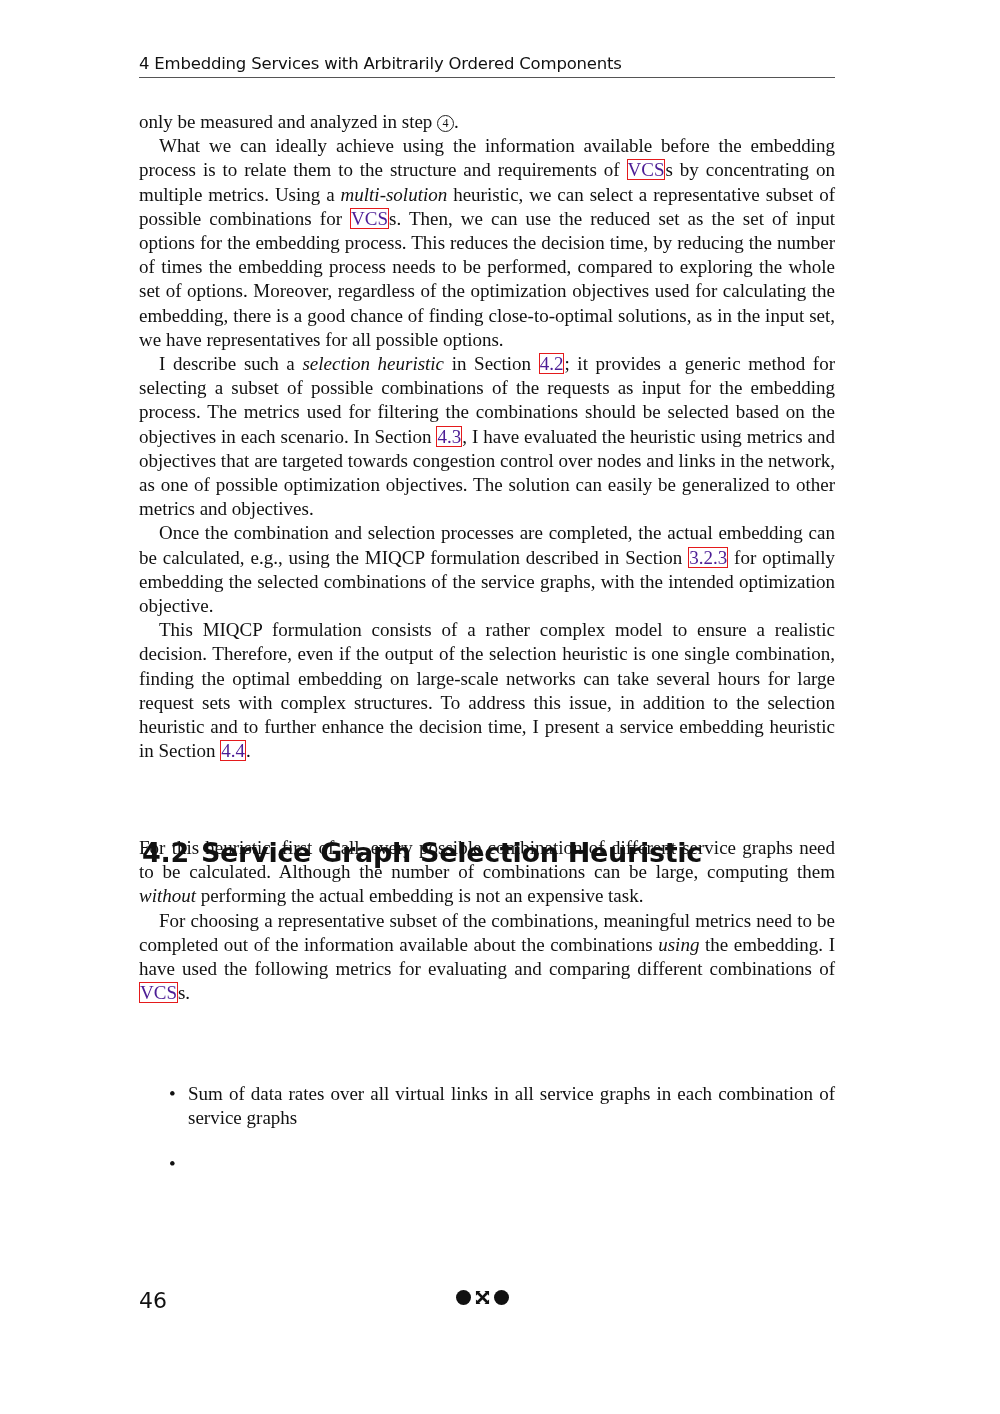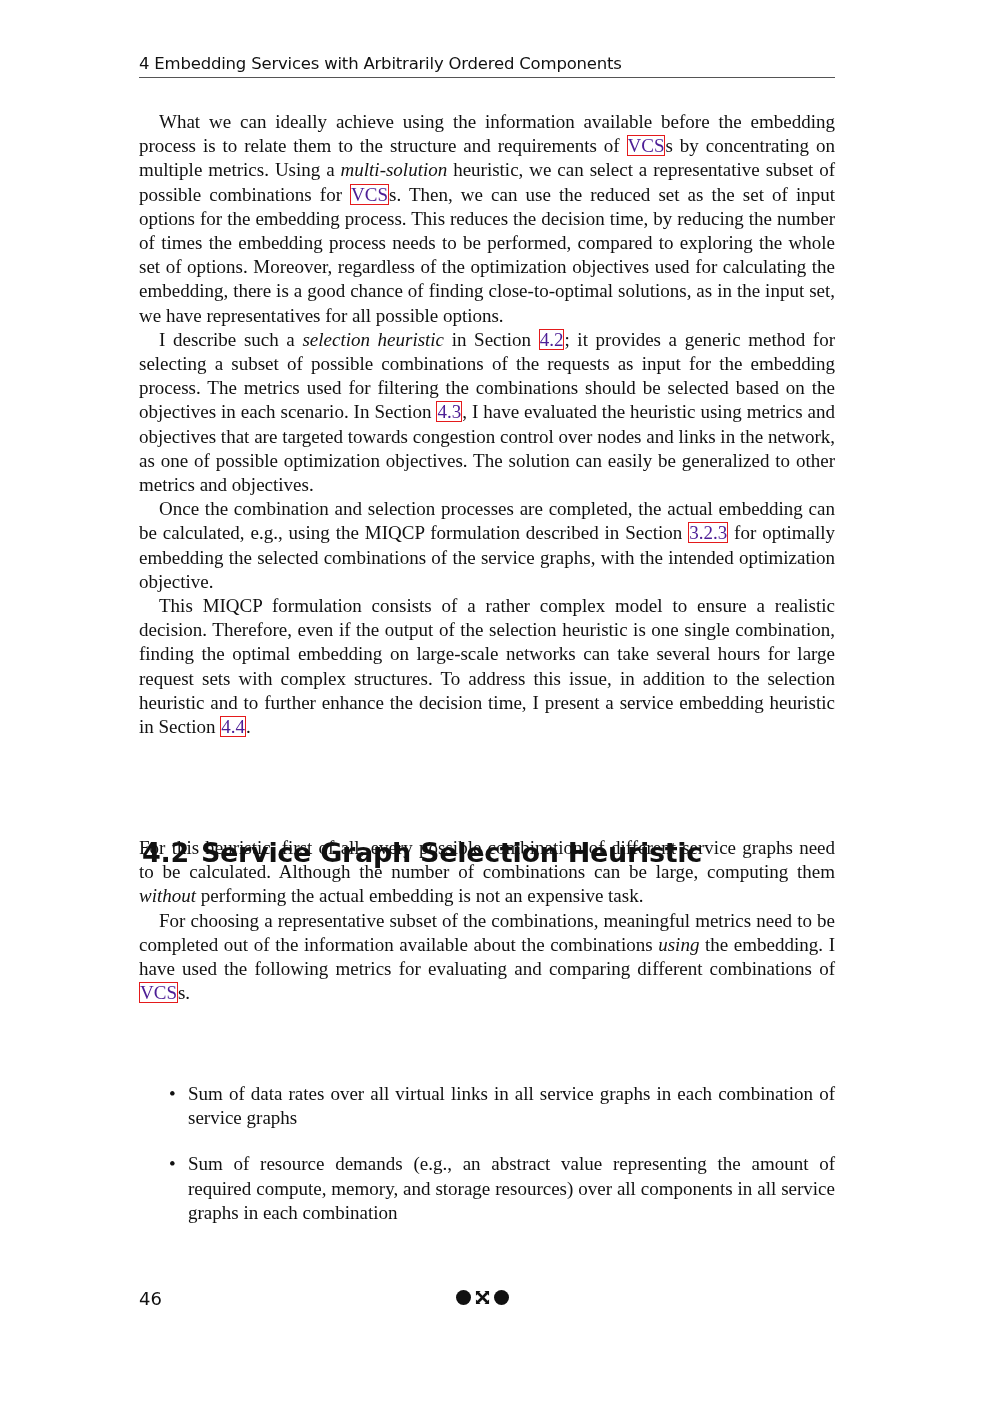--- a/index.html
+++ b/index.html
@@ -31,54 +31,55 @@
     font-family: "DejaVu Sans", sans-serif; font-weight: bold; font-size: 27px;
     letter-spacing: -0.3px; margin: 3px;
   }
   .section-title .num { margin-right: 12px; }
   ul.metrics { list-style: none; margin: 0; padding: 0; position: absolute; left: 0; width: 696px;
     font-family: "Liberation Serif", serif; font-size: 19px; line-height: 24.2px; text-align: justify; }
   ul.metrics li { position: relative; padding-left: 49px; margin-bottom: 22px; }
   ul.metrics li .bullet { position: absolute; left: 30px; top: 0; }
   .footer-num {
     position: absolute; top: 1288px; left: 0;
-    font-family: "DejaVu Sans", sans-serif; font-size: 18px;
+    font-family: "DejaVu Sans", sans-serif; font-size: 22px;
   }
   .footer-logo { position: absolute; top: 1290px; left: 317px; display: flex; align-items: center; gap: 4px; }
   .dot { width: 15px; height: 15px; border-radius: 50%; background: #111; }
   .cross { width: 15px; height: 15px; }
 </style>
 </head>
 <body>
 
 <div class="page">
 
   <div class="running-head">4 Embedding Services with Arbitrarily Ordered Components</div>
 
   <div class="body-text" style="top:110px;">
+    <p><span>only be measured and analyzed in step </span><span class="circled">4</span><span>.</span></p>
 
     <p class="indent"><span>What we can ideally achieve using the information available before the embedding process is to relate them to the structure and requirements of </span><span class="ref">VCS</span><span>s by concentrating on multiple metrics. Using a </span><em>multi-solution</em><span> heuristic, we can select a representative subset of possible combinations for </span><span class="ref">VCS</span><span>s. Then, we can use the reduced set as the set of input options for the embedding process. This reduces the decision time, by reducing the number of times the embedding process needs to be performed, compared to exploring the whole set of options. Moreover, regardless of the optimization objectives used for calculating the embedding, there is a good chance of finding close-to-optimal solutions, as in the input set, we have representatives for all possible options.</span></p>
 
     <p class="indent"><span>I describe such a </span><em>selection heuristic</em><span> in Section </span><span class="ref">4.2</span><span>; it provides a generic method for selecting a subset of possible combinations of the requests as input for the embedding process. The metrics used for filtering the combinations should be selected based on the objectives in each scenario. In Section </span><span class="ref">4.3</span><span>, I have evaluated the heuristic using metrics and objectives that are targeted towards congestion control over nodes and links in the network, as one of possible optimization objectives. The solution can easily be generalized to other metrics and objectives.</span></p>
 
     <p class="indent"><span>Once the combination and selection processes are completed, the actual embedding can be calculated, e.g., using the MIQCP formulation described in Section </span><span class="ref">3.2.3</span><span> for optimally embedding the selected combinations of the service graphs, with the intended optimization objective.</span></p>
 
     <p class="indent"><span>This MIQCP formulation consists of a rather complex model to ensure a realistic decision. Therefore, even if the output of the selection heuristic is one single combination, finding the optimal embedding on large-scale networks can take several hours for large request sets with complex structures. To address this issue, in addition to the selection heuristic and to further enhance the decision time, I present a service embedding heuristic in Section </span><span class="ref">4.4</span><span>.</span></p>
   </div>
 
   <h2 class="section-title"><span class="num">4.2</span><span>Service Graph Selection Heuristic</span></h2>
 
   <div class="body-text" style="top:836px;">
     <p><span>For this heuristic, first of all, every possible combination of different service graphs need to be calculated. Although the number of combinations can be large, computing them </span><em>without</em><span> performing the actual embedding is not an expensive task.</span></p>
     <p class="indent"><span>For choosing a representative subset of the combinations, meaningful metrics need to be completed out of the information available about the combinations </span><em>using</em><span> the embedding. I have used the following metrics for evaluating and comparing different combinations of </span><span class="ref">VCS</span><span>s.</span></p>
   </div>
 
   <ul class="metrics" style="top:1082px;">
     <li><span class="bullet">•</span><span>Sum of data rates over all virtual links in all service graphs in each combination of service graphs</span></li>
-    <li><span class="bullet">•</span><span>Sum of resource demands (e.g., an abstract value representing the amount of required compute, memory, and storage resources) over all components in all service graphs in each combination</span></li>
+    <li><span class="bullet">•</span></li>
   </ul>
 
   <div class="footer-num">46</div>
 
   <div class="footer-logo">
     <div class="dot"></div>
     <svg class="cross" viewBox="0 0 16 16">
       <path d="M1 1 L6 1 L4.5 2.5 L8 6 L11.5 2.5 L10 1 L15 1 L15 6 L13.5 4.5 L10 8 L13.5 11.5 L15 10 L15 15 L10 15 L11.5 13.5 L8 10 L4.5 13.5 L6 15 L1 15 L1 10 L2.5 11.5 L6 8 L2.5 4.5 L1 6 Z" fill="#111"></path>
     </svg>
     <div class="dot"></div>

